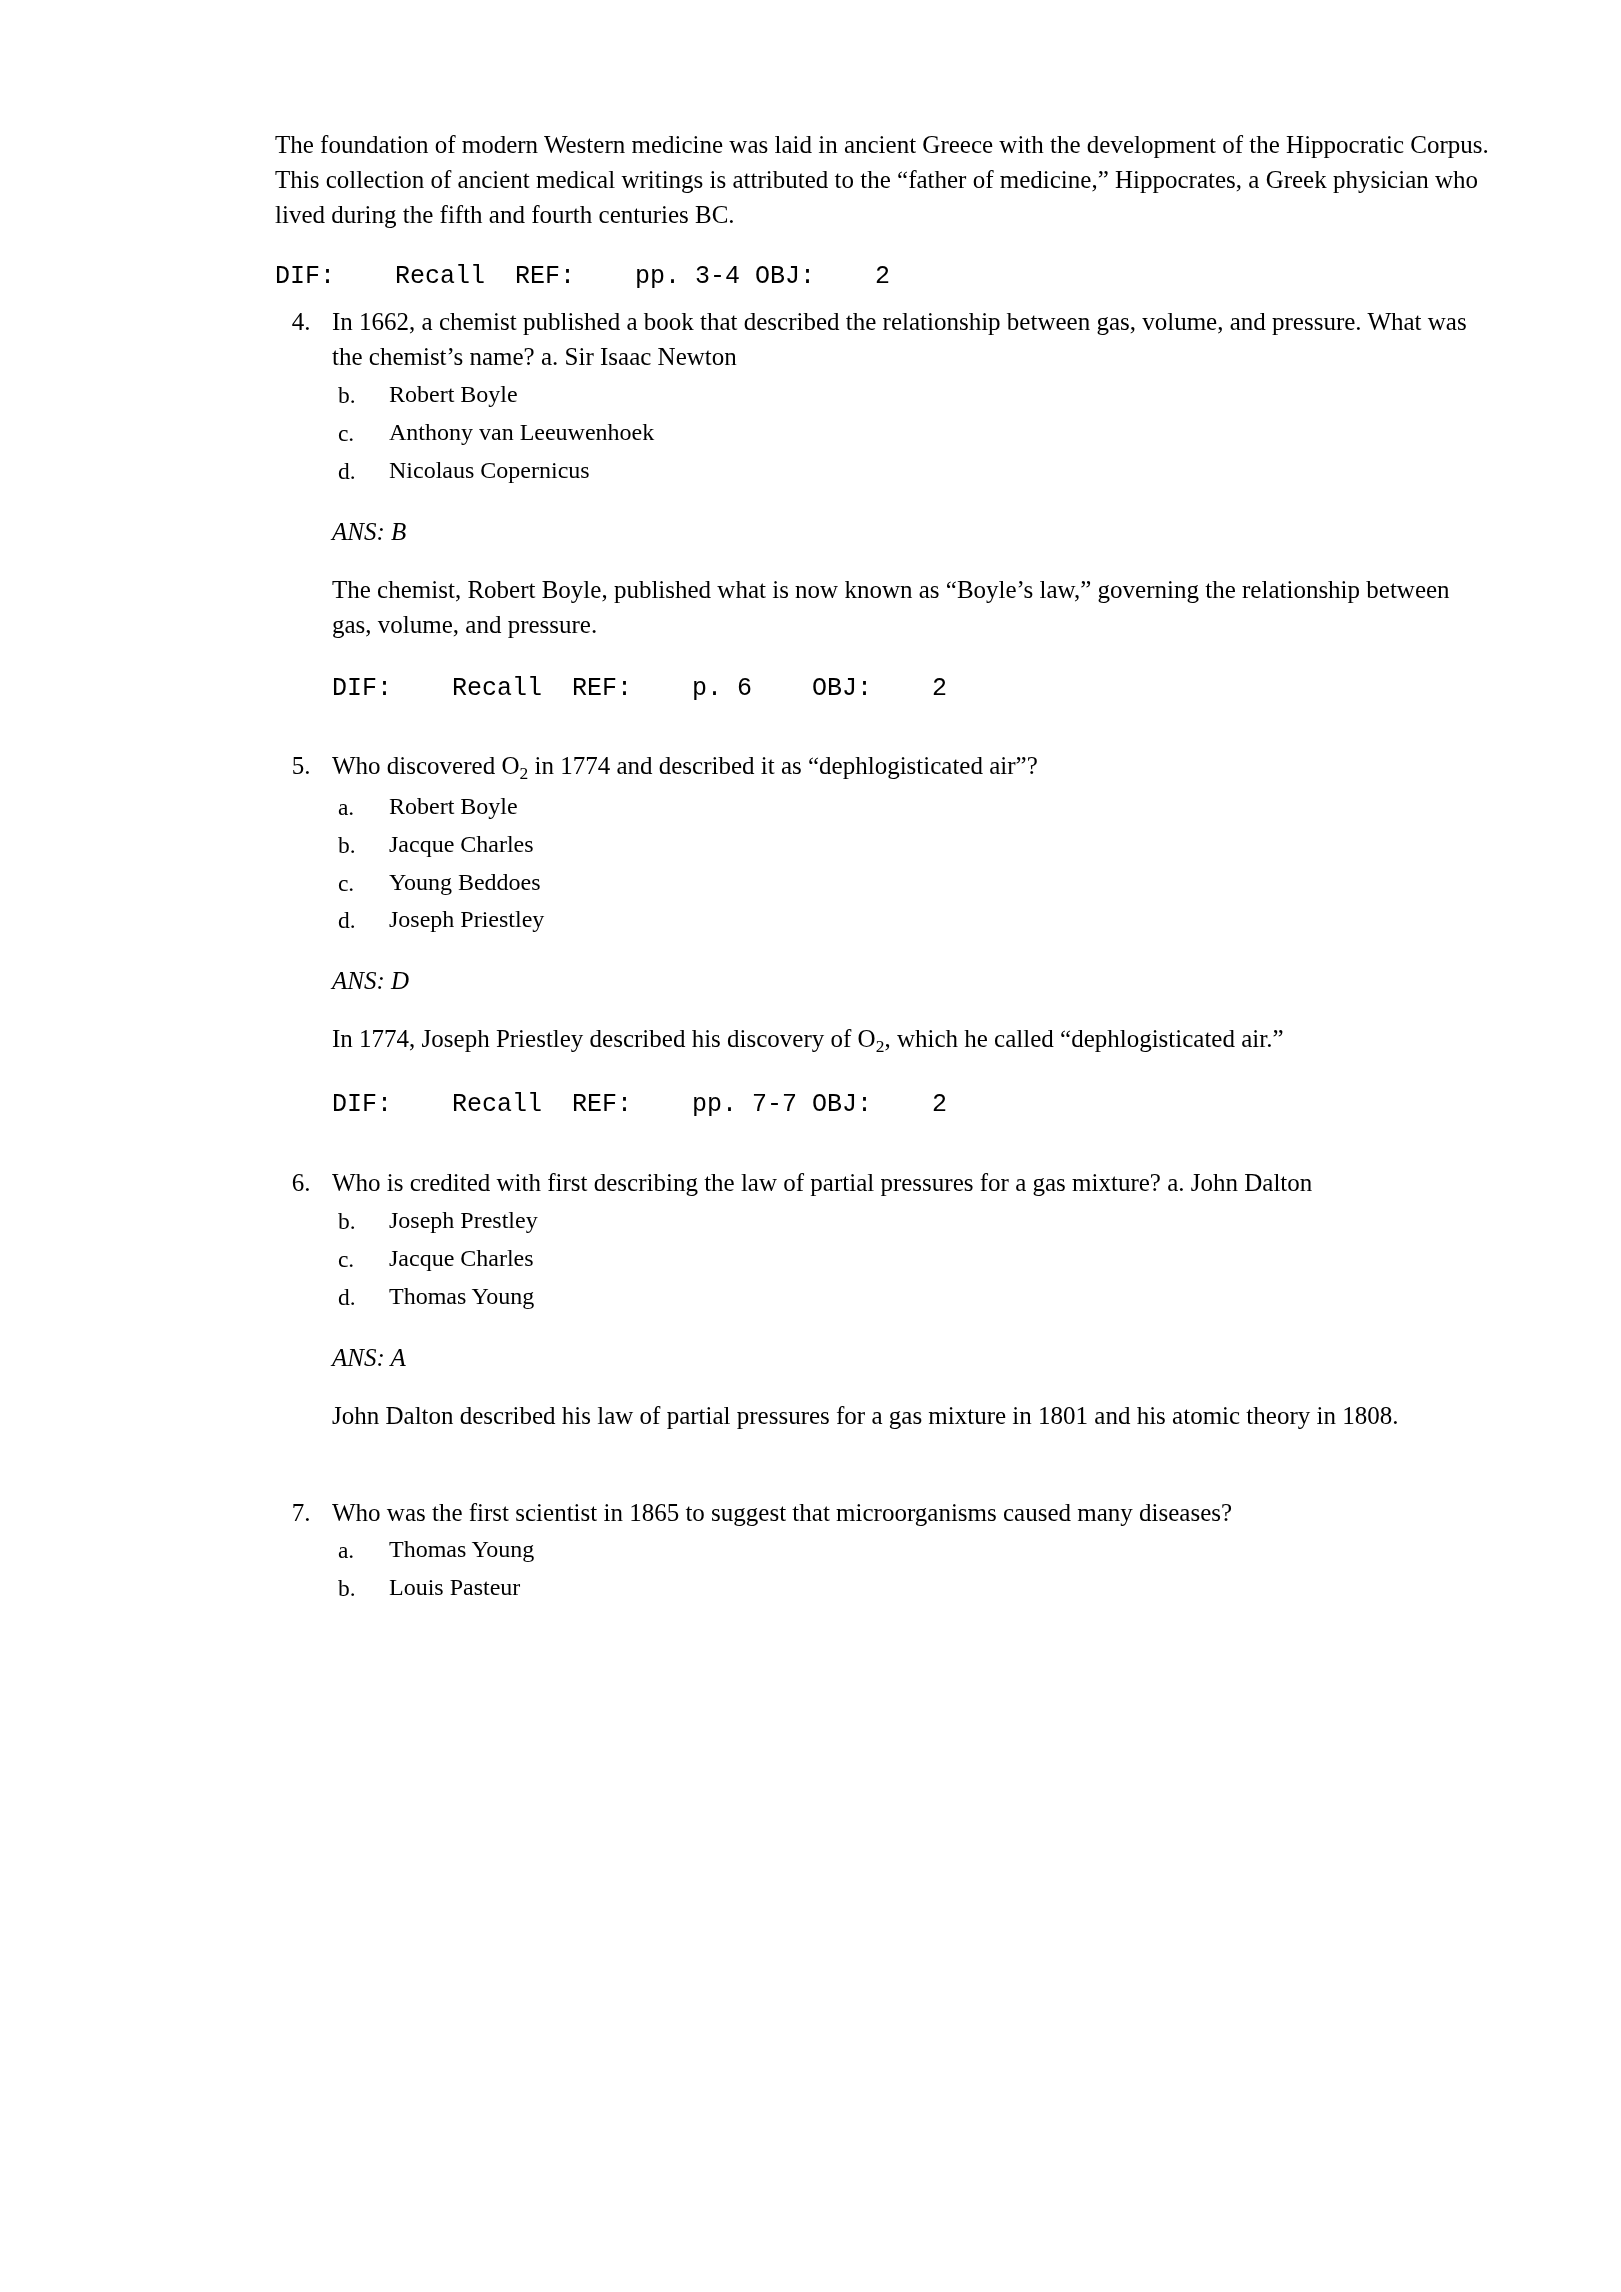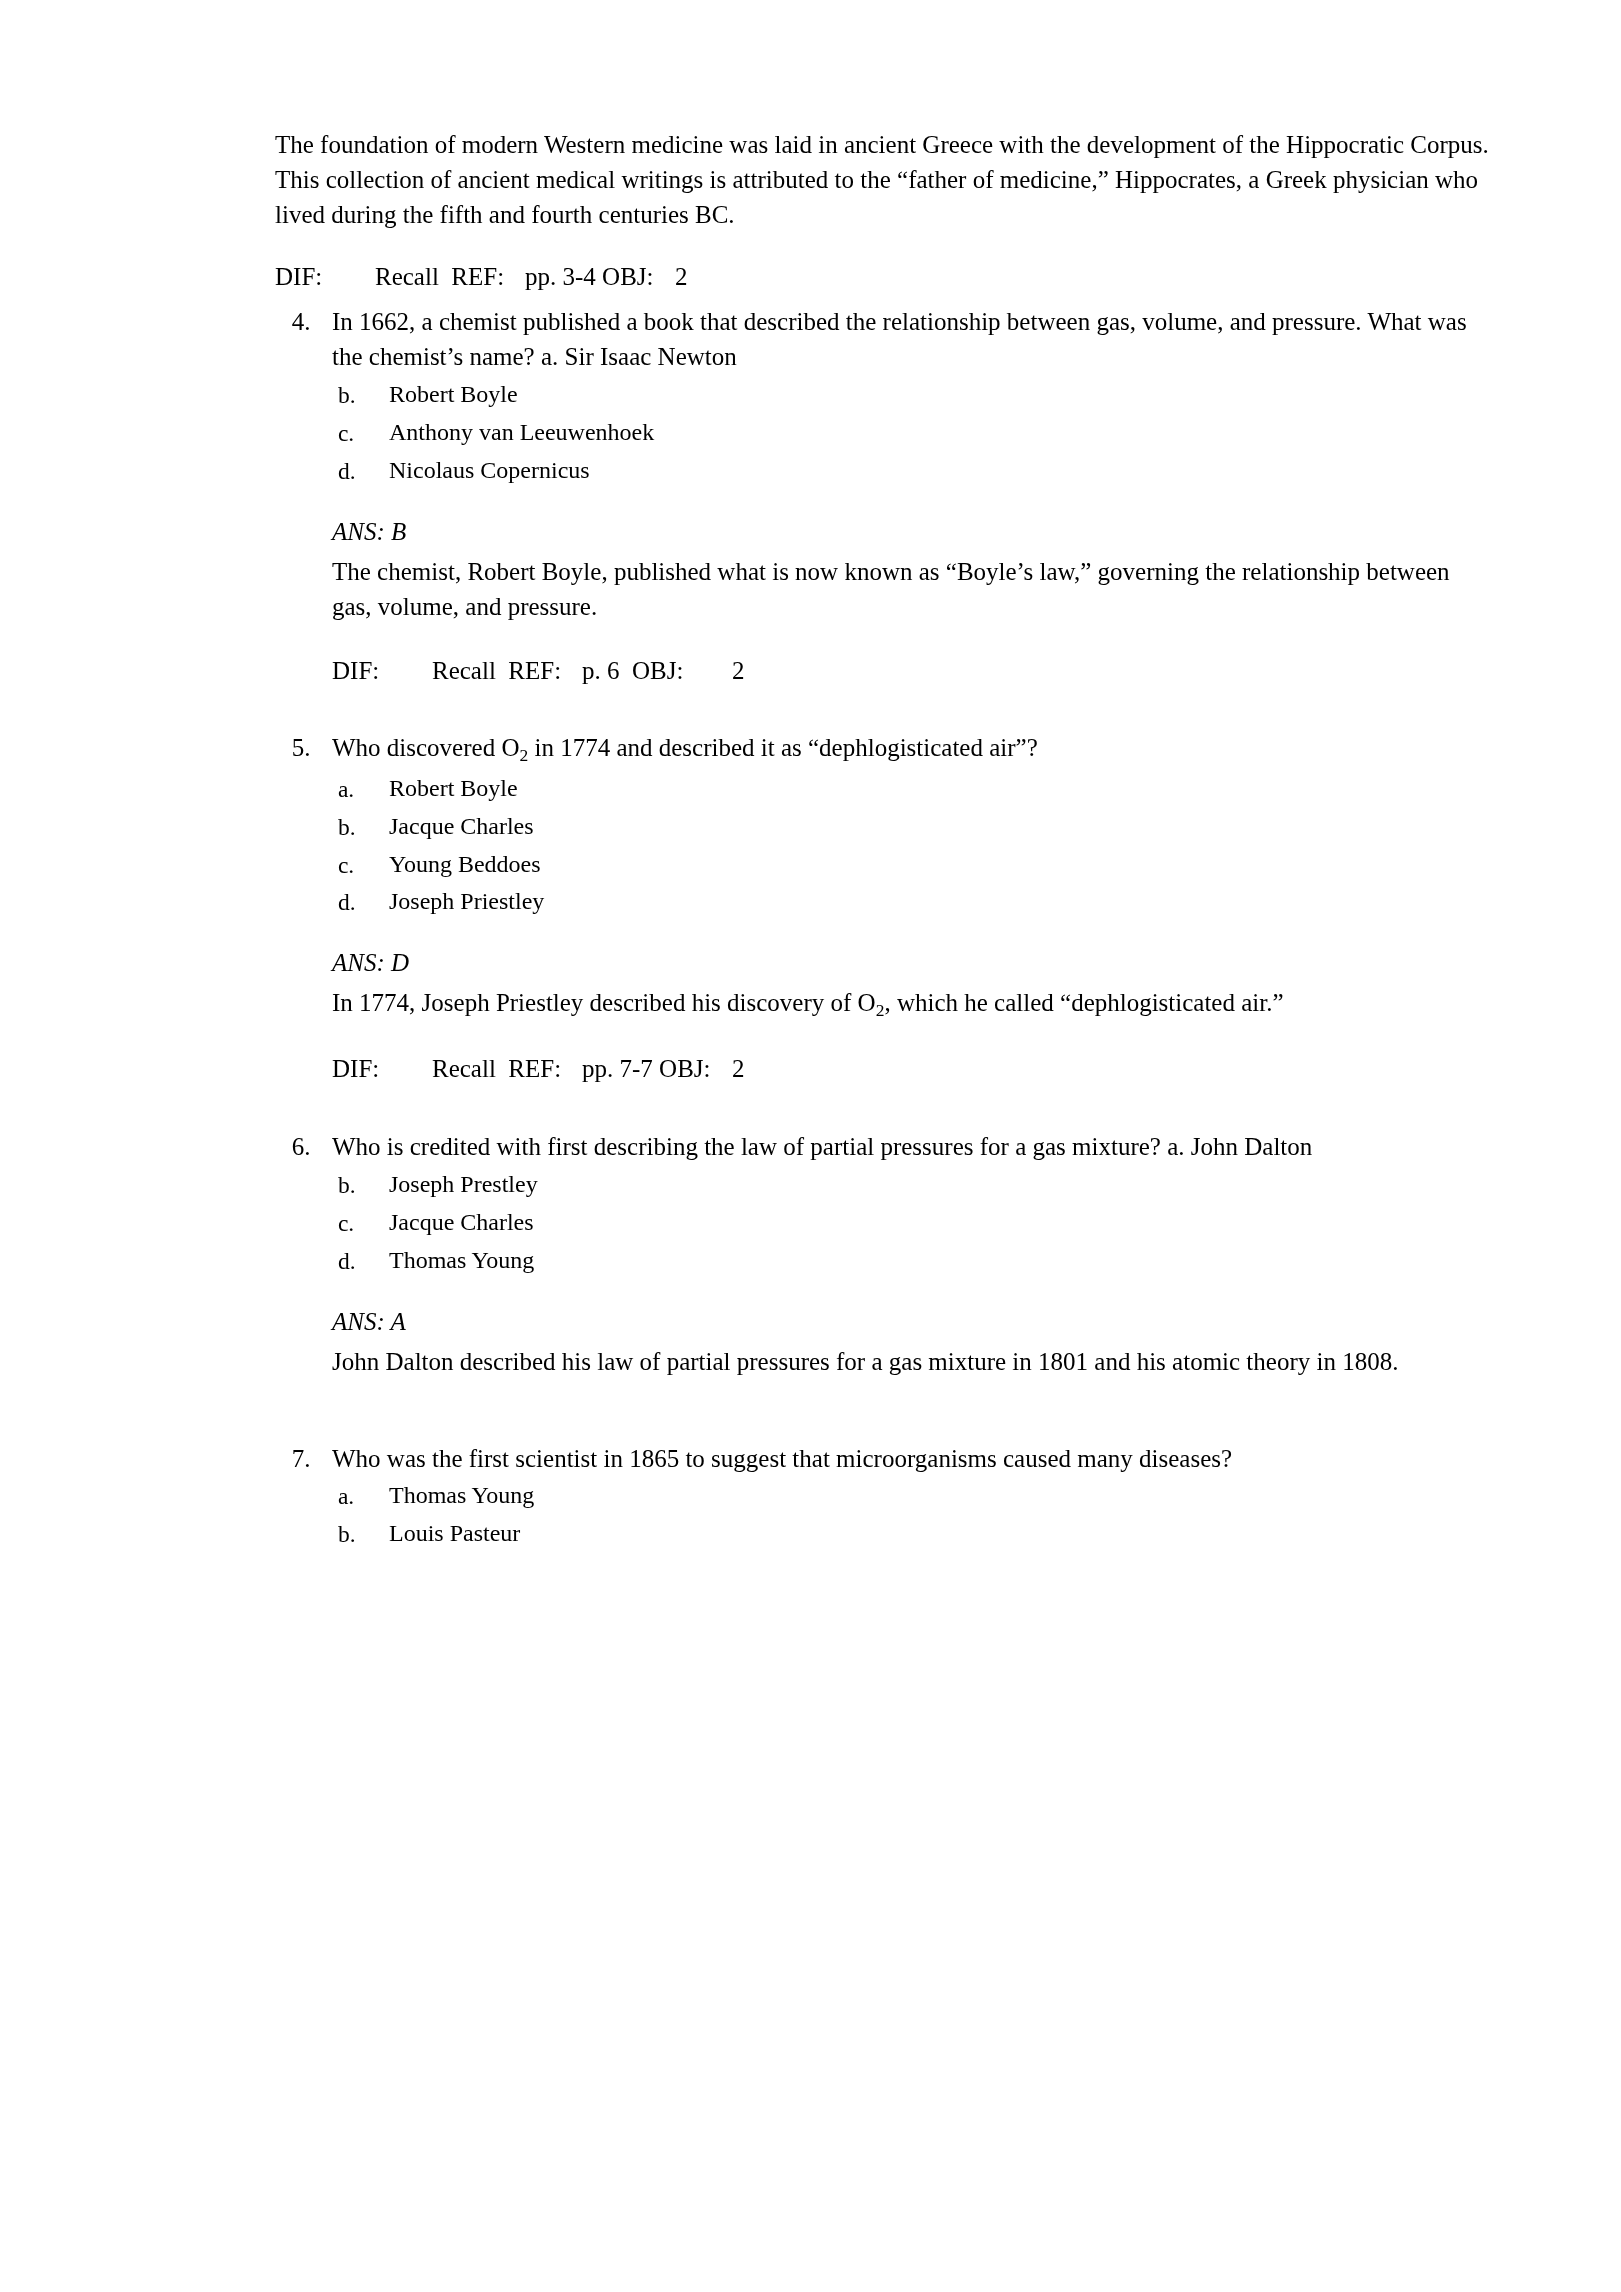--- a/index.html
+++ b/index.html
@@ -30,20 +30,21 @@
     line-height: 1.40;
   }
   .intro-para {
     margin-bottom: 27.4px;
   }
   .dif-line {
     font-size: 25px;
     line-height: 1.40;
     white-space: pre;
     margin-bottom: 9.8px;
+    font-family: Liberation Mono, monospace;
   }
   .q-block {
     margin-bottom: 0;
   }
   .q-row {
     display: flex;
     align-items: flex-start;
   }
   .q-num {
     width: 57px;
@@ -79,21 +80,21 @@
   }
   .ans-line {
     font-size: 25px;
     line-height: 1.40;
     margin-top: 25.5px;
     font-style: italic;
   }
   .expl {
     font-size: 25px;
     line-height: 1.40;
-    margin-top: 5px;
+    margin-top: 23px;
   }
   .spacer-lg { height: 29px; }
   .gap-between-q { height: 33px; }
   sub {
     font-size: 0.70em;
     vertical-align: -0.28em;
   }
   .indent-body {
     padding-left: 57px;
   }

